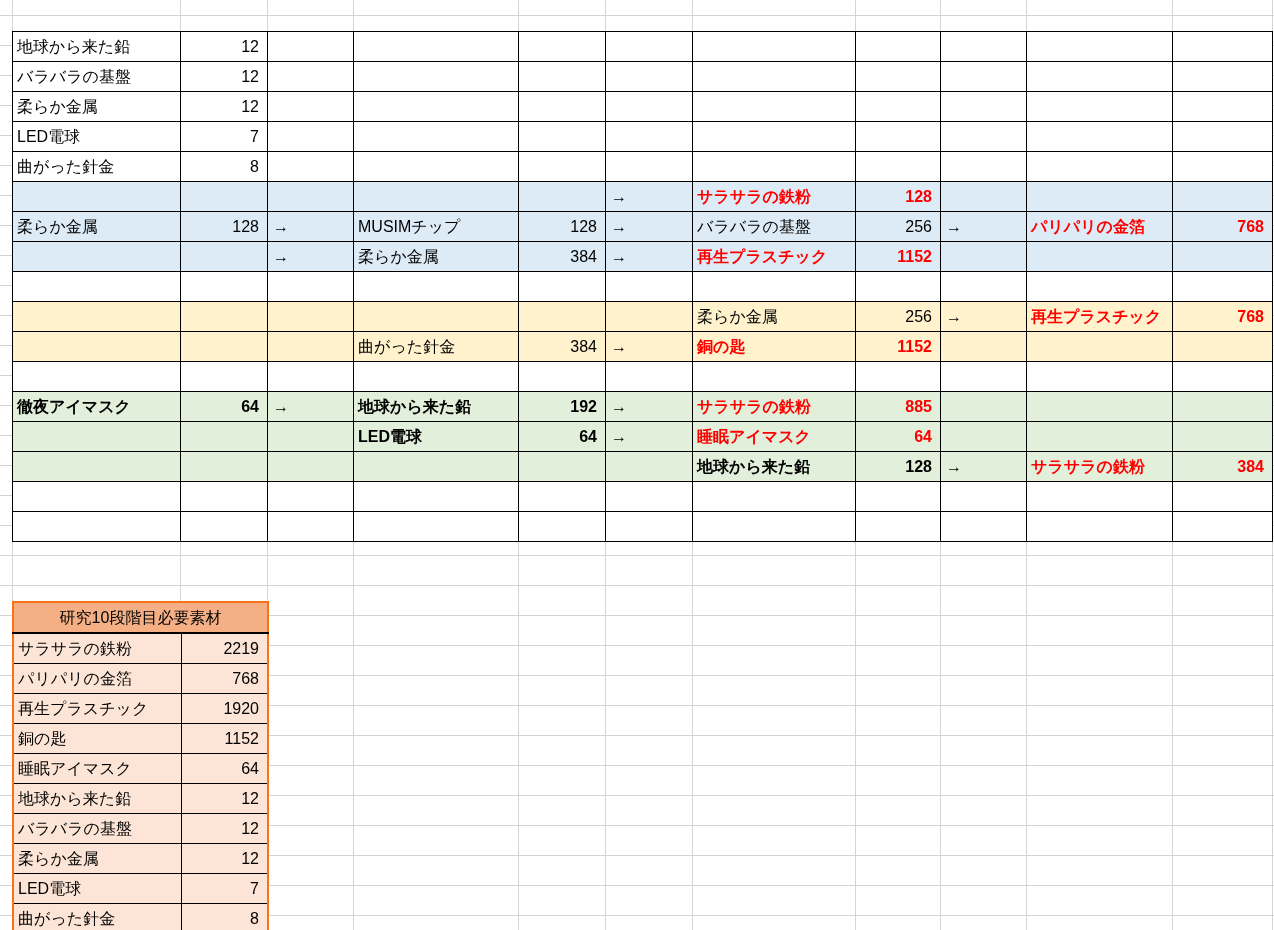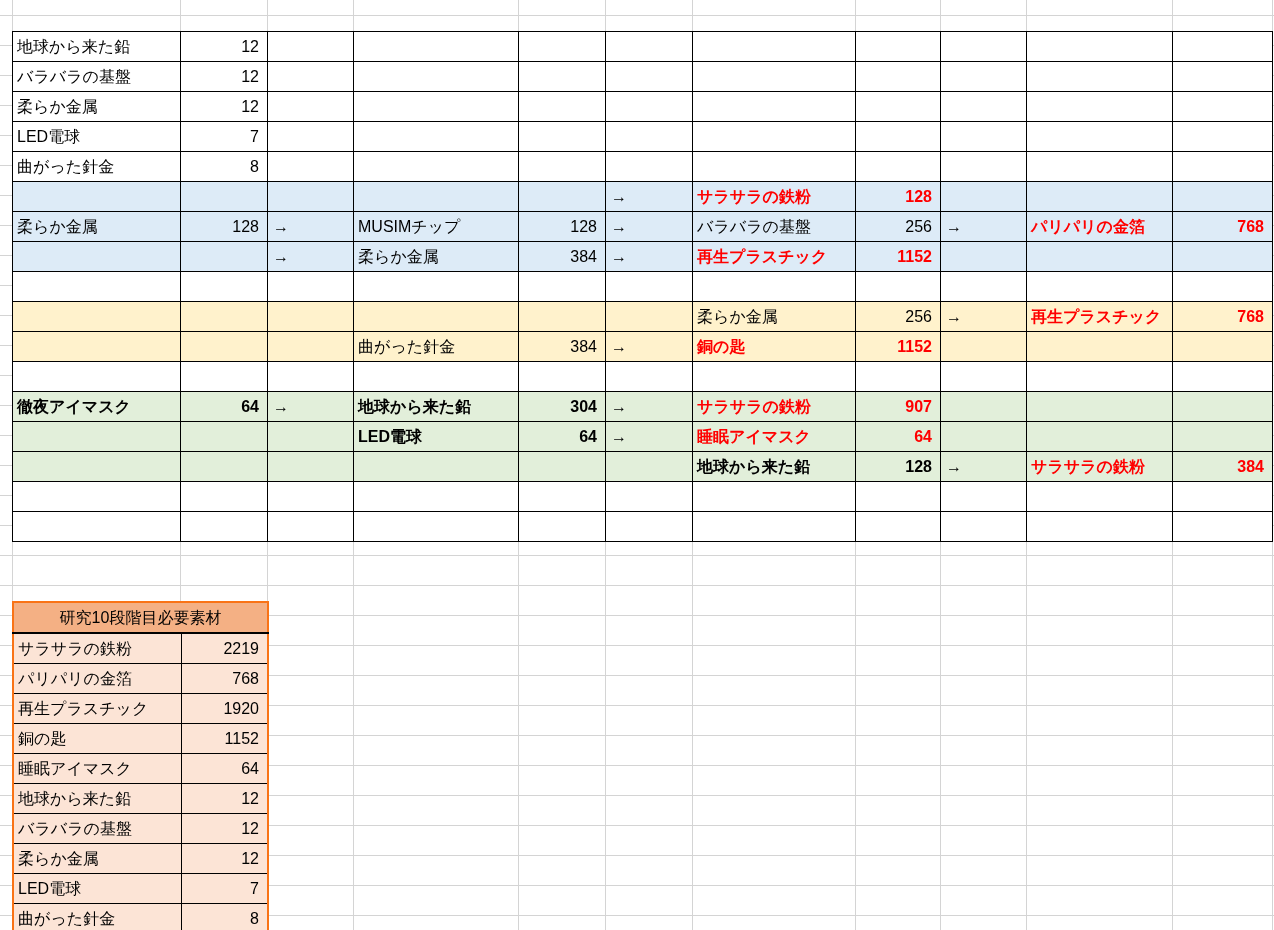--- a/index.html
+++ b/index.html
@@ -228,24 +228,24 @@
           <td class="num"></td>
           <td class="arr"></td>
           <td class="txt"></td>
           <td class="num"></td>
         </tr>
         <tr class="fill-green">
           <td class="txt">徹夜アイマスク</td>
           <td class="num">64</td>
           <td class="arr">→</td>
           <td class="txt">地球から来た鉛</td>
-          <td class="num">304</td>
+          <td class="num">192</td>
           <td class="arr">→</td>
           <td class="txt red">サラサラの鉄粉</td>
-          <td class="num red">907</td>
+          <td class="num red">885</td>
           <td class="arr"></td>
           <td class="txt"></td>
           <td class="num"></td>
         </tr>
         <tr class="fill-green">
           <td class="txt"></td>
           <td class="num"></td>
           <td class="arr"></td>
           <td class="txt">LED電球</td>
           <td class="num">64</td>

